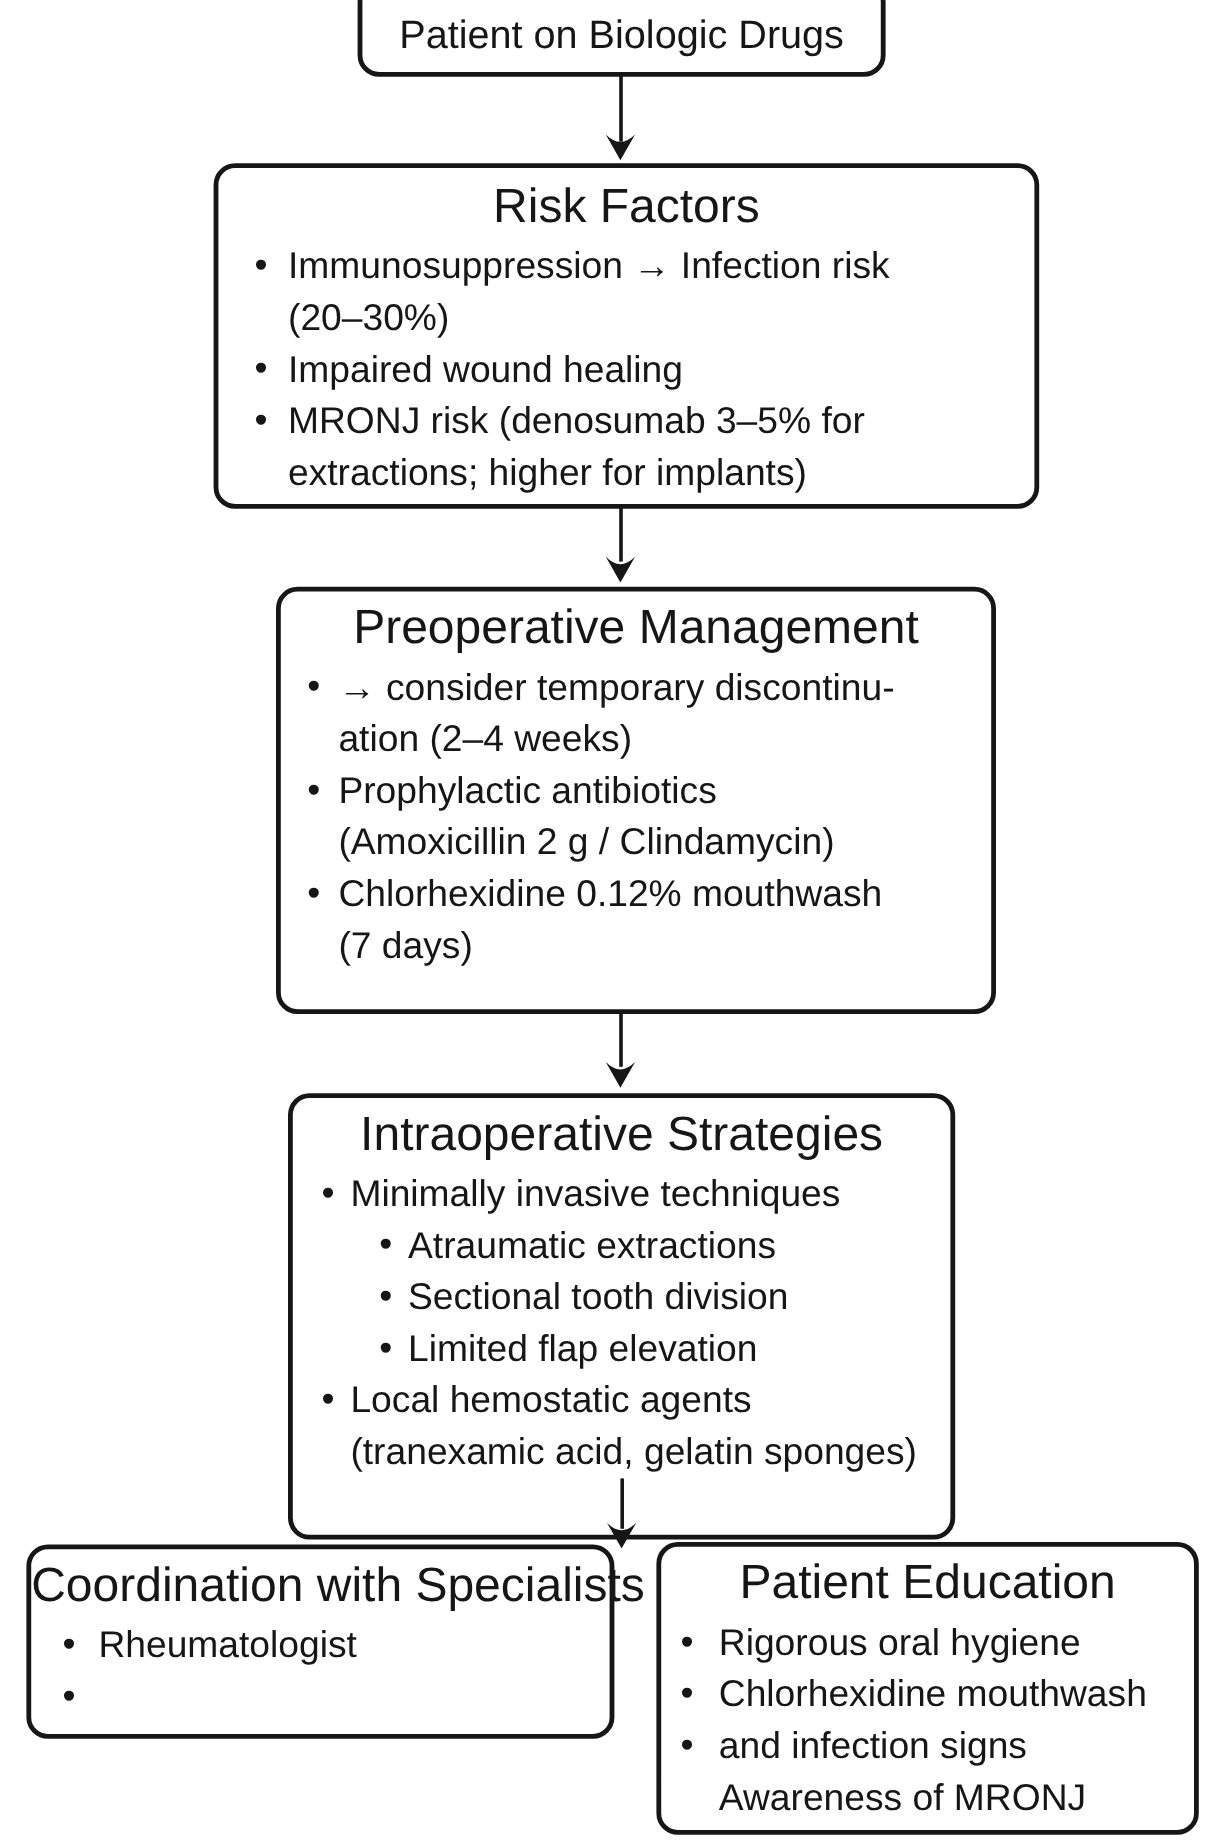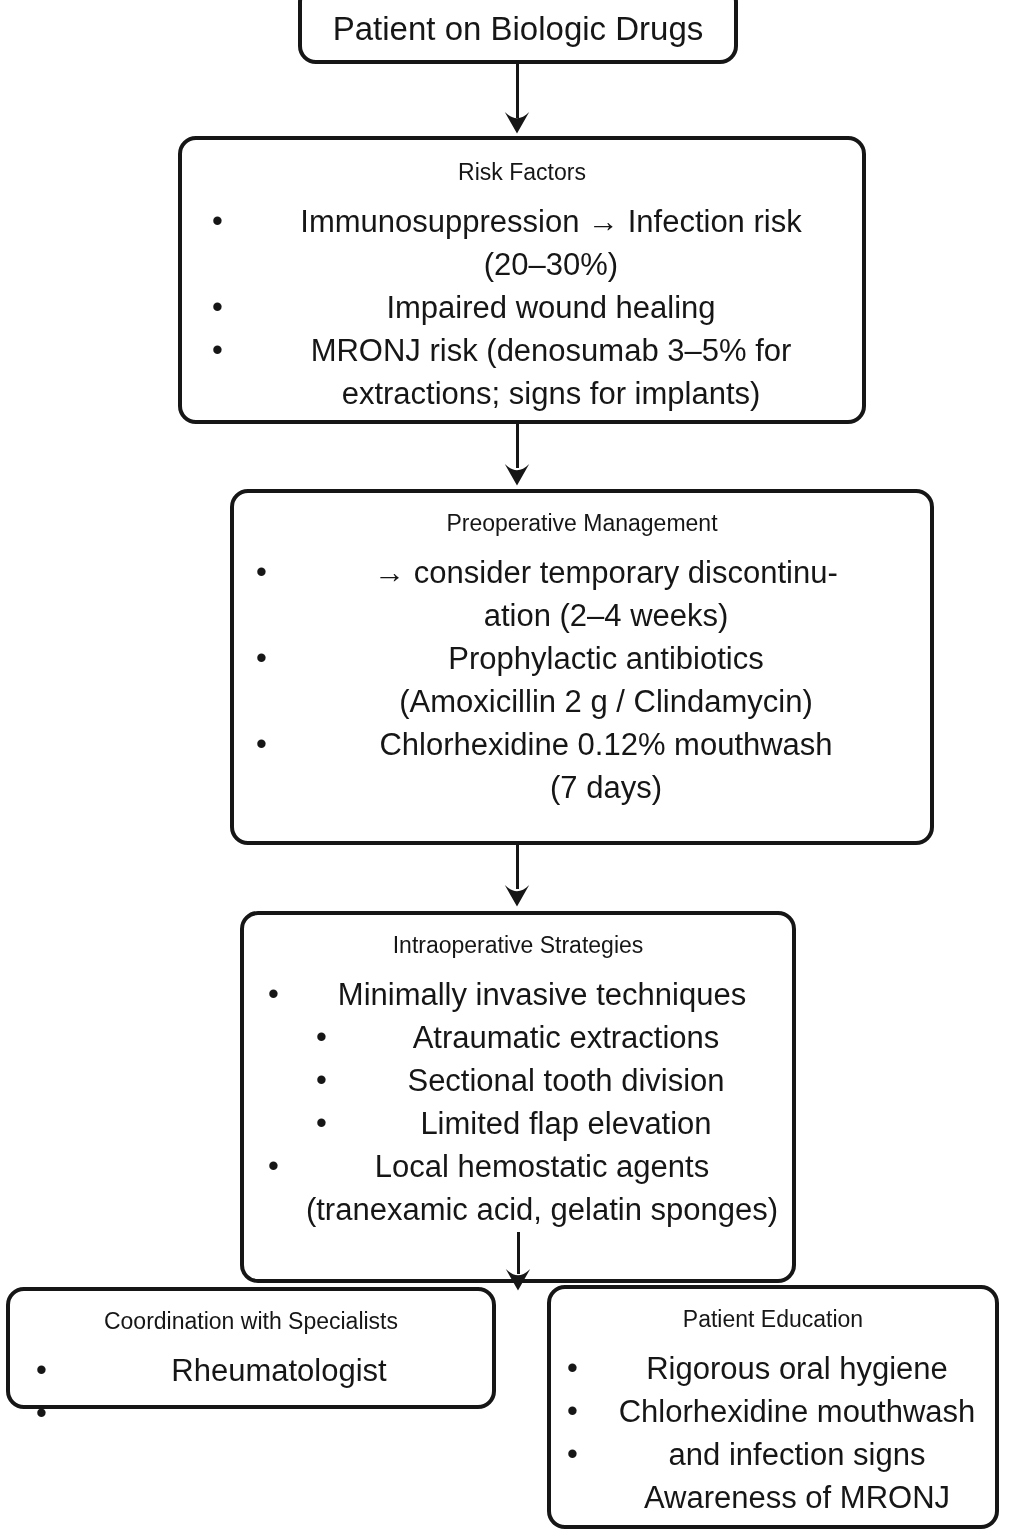--- a/index.html
+++ b/index.html
@@ -16,53 +16,53 @@
     box-sizing:border-box;
     background:#ffffff;
     border:4px solid #161616;
     border-radius:18px;
   }
   #node-start{left:298px;top:-16px;width:440px;height:80px;
     display:flex;align-items:center;justify-content:center;padding-top:10px;}
   #node-start .node-title{padding:0;font-size:33px;line-height:36px;}
   #node-risk{left:178px;top:136px;width:688px;height:288px;
     --d1:30px;--t1:58px;}
-  #node-preop{left:230px;top:489px;width:704px;height:356px;
+  #node-preop{left:230px;top:489px;width:600px;height:356px;
     --d1:22px;--t1:48px;}
   #node-intraop{left:240px;top:911px;width:556px;height:372px;
     --d1:24px;--t1:48px;--d2:72px;--t2:96px;}
-  #node-coord{left:6px;top:1287px;width:490px;height:122px;
+  #node-coord{left:22px;top:1287px;width:490px;height:162px;
     --d1:26px;--t1:56px;}
   #node-edu{left:547px;top:1285px;width:452px;height:244px;
     --d1:16px;--t1:48px;}
 
   .node-title{
     text-align:center;
-    font-size:23px;
+    font-size:40px;
     line-height:48px;
     padding-top:6px;
     white-space:nowrap;
   }
   #node-risk .node-title{padding-top:8px;}
 
   .bullets{padding-top:4px;}
   .bullet{
     position:relative;
     font-size:31px;
     line-height:43px;
   }
   .bullet .dot{
     position:absolute;top:-1px;
     font-size:31px;line-height:43px;
   }
   .bullet.lvl1{padding-left:var(--t1,48px);}
   .bullet.lvl1 .dot{left:var(--d1,22px);}
   .bullet.lvl2{padding-left:var(--t2,96px);}
   .bullet.lvl2 .dot{left:var(--d2,72px);}
-  .line{white-space:nowrap;text-align:center;}
+  .line{white-space:nowrap;}
 
   .arrow{position:absolute;}
   .shaft{position:absolute;width:3px;background:#161616;}
   .head{position:absolute;width:26px;height:22px;}
   .head svg{display:block;}
 </style>
 </head>
 <body>
 
 <div class="canvas">
@@ -84,21 +84,21 @@
         <div class="bullet lvl1">
           <span class="dot">•</span>
           <div class="lines">
             <div class="line">Impaired wound healing</div>
           </div>
         </div>
         <div class="bullet lvl1">
           <span class="dot">•</span>
           <div class="lines">
             <div class="line">MRONJ risk (denosumab 3–5% for</div>
-            <div class="line">extractions; signs for implants)</div>
+            <div class="line">extractions; higher for implants)</div>
           </div>
         </div>
       </div>
   </div>
 
   <div class="node" id="node-preop">
     <div class="node-title">Preoperative Management</div>
     <div class="bullets">
         <div class="bullet lvl1">
           <span class="dot">•</span>

